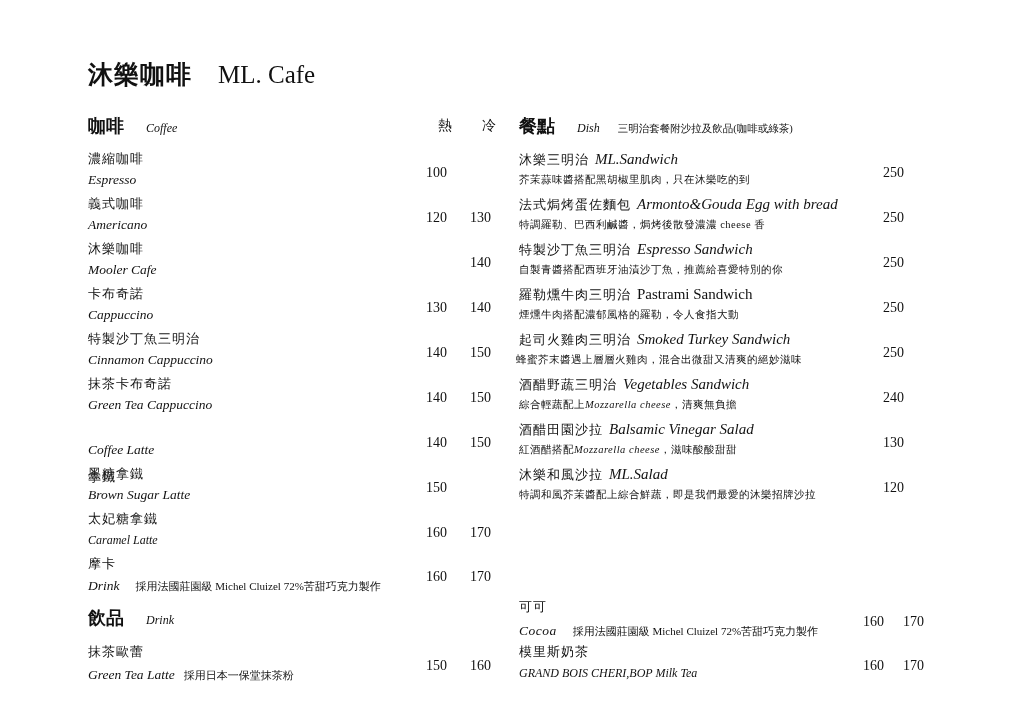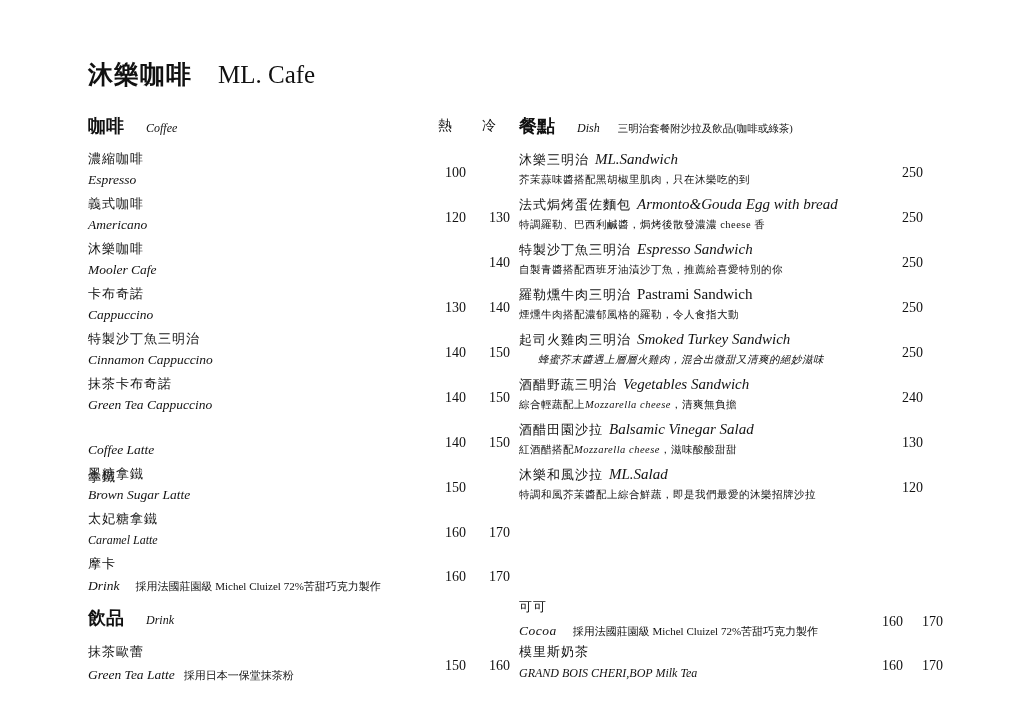--- a/index.html
+++ b/index.html
@@ -12,21 +12,21 @@
     .title-zh { font-size: 25px; font-weight: bold; letter-spacing: 1px; }
     .title-en { font-size: 25px; }
     .sec-zh { font-size: 18px; font-weight: bold; }
     .sec-en { font-size: 12px; font-style: italic; font-family: Liberation Serif, serif; }
     .sec-note { font-size: 10.5px; }
     .col-h { font-size: 14px; }
     .zh { font-size: 13px; letter-spacing: 1px; }
     .en { font-size: 13.5px; font-style: italic; }
     .en-sm { font-size: 12px; font-style: italic; }
     .note { font-size: 11px; }
-    .price { font-size: 14px; width: 40px; text-align: right; }
+    .price { font-size: 14px; width: 40px; text-align: left; }
     .dish-name-zh { font-size: 13px; letter-spacing: 1px; }
     .dish-name-en { font-size: 15px; font-style: italic; margin-left: 6px; }
     .dish-name-en.up { font-style: normal; }
     .dish-desc { font-size: 10.5px; letter-spacing: 0.5px; }
     .dish-desc i { font-style: italic; }
   </style>
 </head>
 <body>
 
 <div class="abs" style="left:88px;top:58px;">
@@ -150,21 +150,21 @@
 
   <div class="abs" style="left:519px;top:285px;">
     <span class="dish-name-zh">羅勒燻牛肉三明治</span><span class="dish-name-en up">Pastrami Sandwich</span>
   </div>
   <div class="abs dish-desc" style="left:519px;top:308px;">煙燻牛肉搭配濃郁風格的羅勒，令人食指大動</div>
   <div class="abs price" style="left:883px;top:300px;">250</div>
 
   <div class="abs" style="left:519px;top:330px;">
     <span class="dish-name-zh">起司火雞肉三明治</span><span class="dish-name-en">Smoked Turkey Sandwich</span>
   </div>
-  <div class="abs dish-desc" style="left:538px;top:353px;font-style:italic;">蜂蜜芥末醬遇上層層火雞肉，混合出微甜又清爽的絕妙滋味</div>
+  <div class="abs dish-desc" style="left:516px;top:353px;">蜂蜜芥末醬遇上層層火雞肉，混合出微甜又清爽的絕妙滋味</div>
   <div class="abs price" style="left:883px;top:345px;">250</div>
 
   <div class="abs" style="left:519px;top:375px;">
     <span class="dish-name-zh">酒醋野蔬三明治</span><span class="dish-name-en">Vegetables Sandwich</span>
   </div>
   <div class="abs dish-desc" style="left:519px;top:398px;">
     <span>綜合輕蔬配上</span><i>Mozzarella cheese</i><span>，清爽無負擔</span>
   </div>
   <div class="abs price" style="left:883px;top:390px;">240</div>
 

